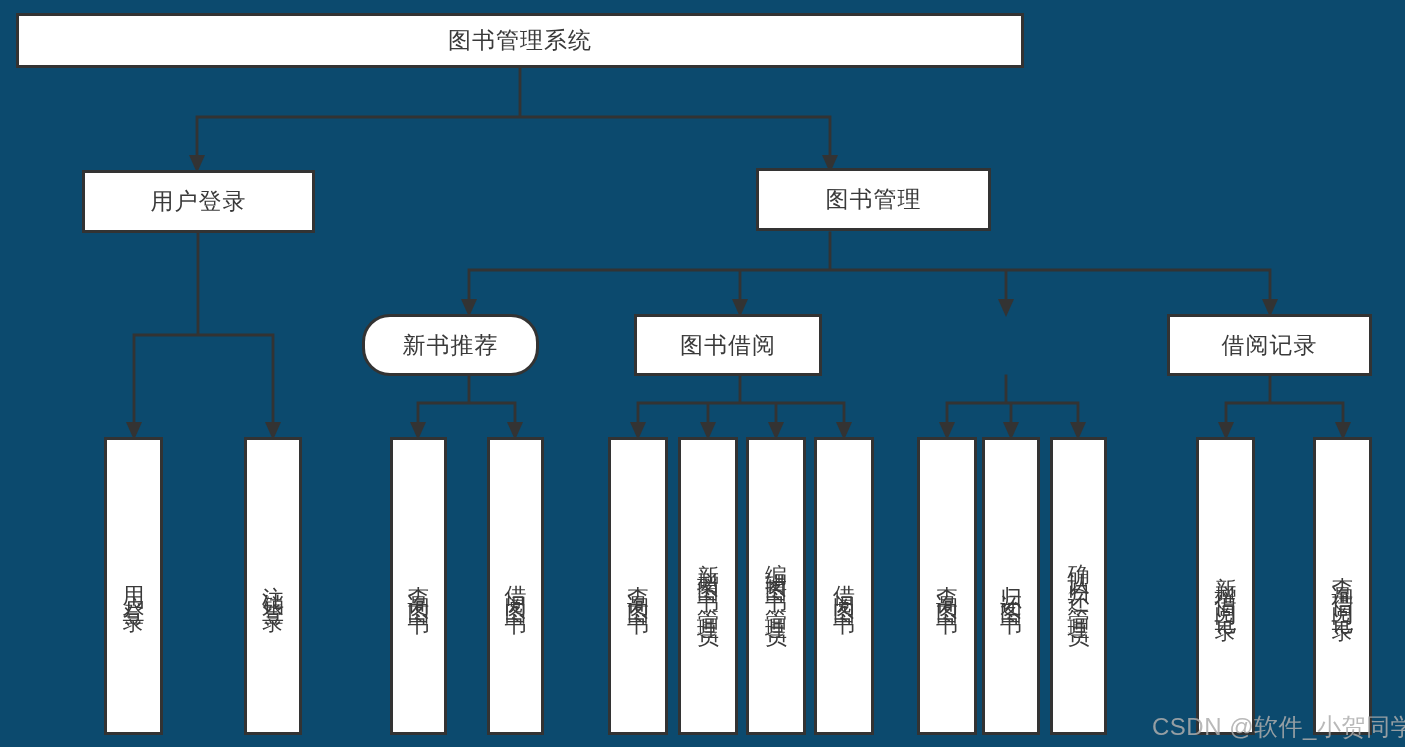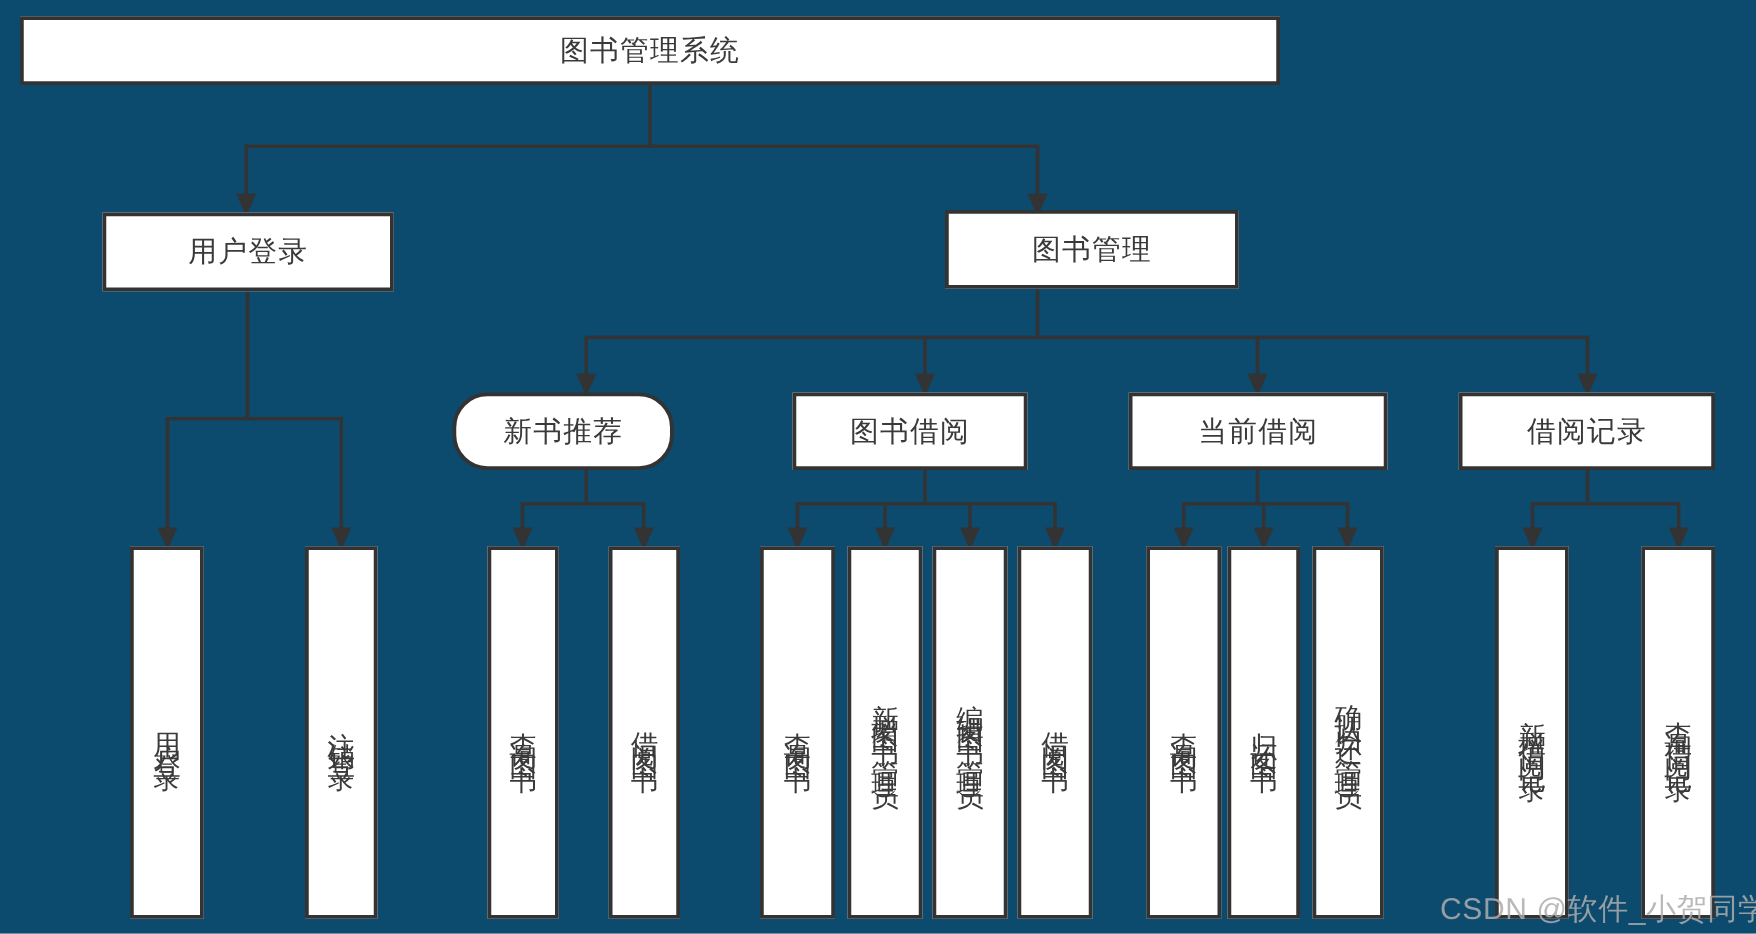--- a/index.html
+++ b/index.html
@@ -117,23 +117,20 @@
   <div class="box hbox" style="left:712px; top:168px; width:235px; height:63px;margin-left:44px;">
     <span>图书管理</span>
   </div>
 
   <div class="box hbox" style="left:362px; top:314px; width:177px; height:62px;border-radius:28px;">
     <span>新书推荐</span>
   </div>
   <div class="box hbox" style="left:634px; top:314px; width:188px; height:62px;">
     <span>图书借阅</span>
   </div>
-  <div class="box hbox" style="left:903px; top:314px; width:207px; height:62px;">
-    <span>当前借阅</span>
-  </div>
   <div class="box hbox" style="left:1167px; top:314px; width:205px; height:62px;">
     <span>借阅记录</span>
   </div>
 
   <div class="box leaf" style="left:104px; width:59px;">
     <span class="vtext">用户登录</span>
   </div>
   <div class="box leaf" style="left:244px; width:58px;">
     <span class="vtext">注销登录</span>
   </div>

